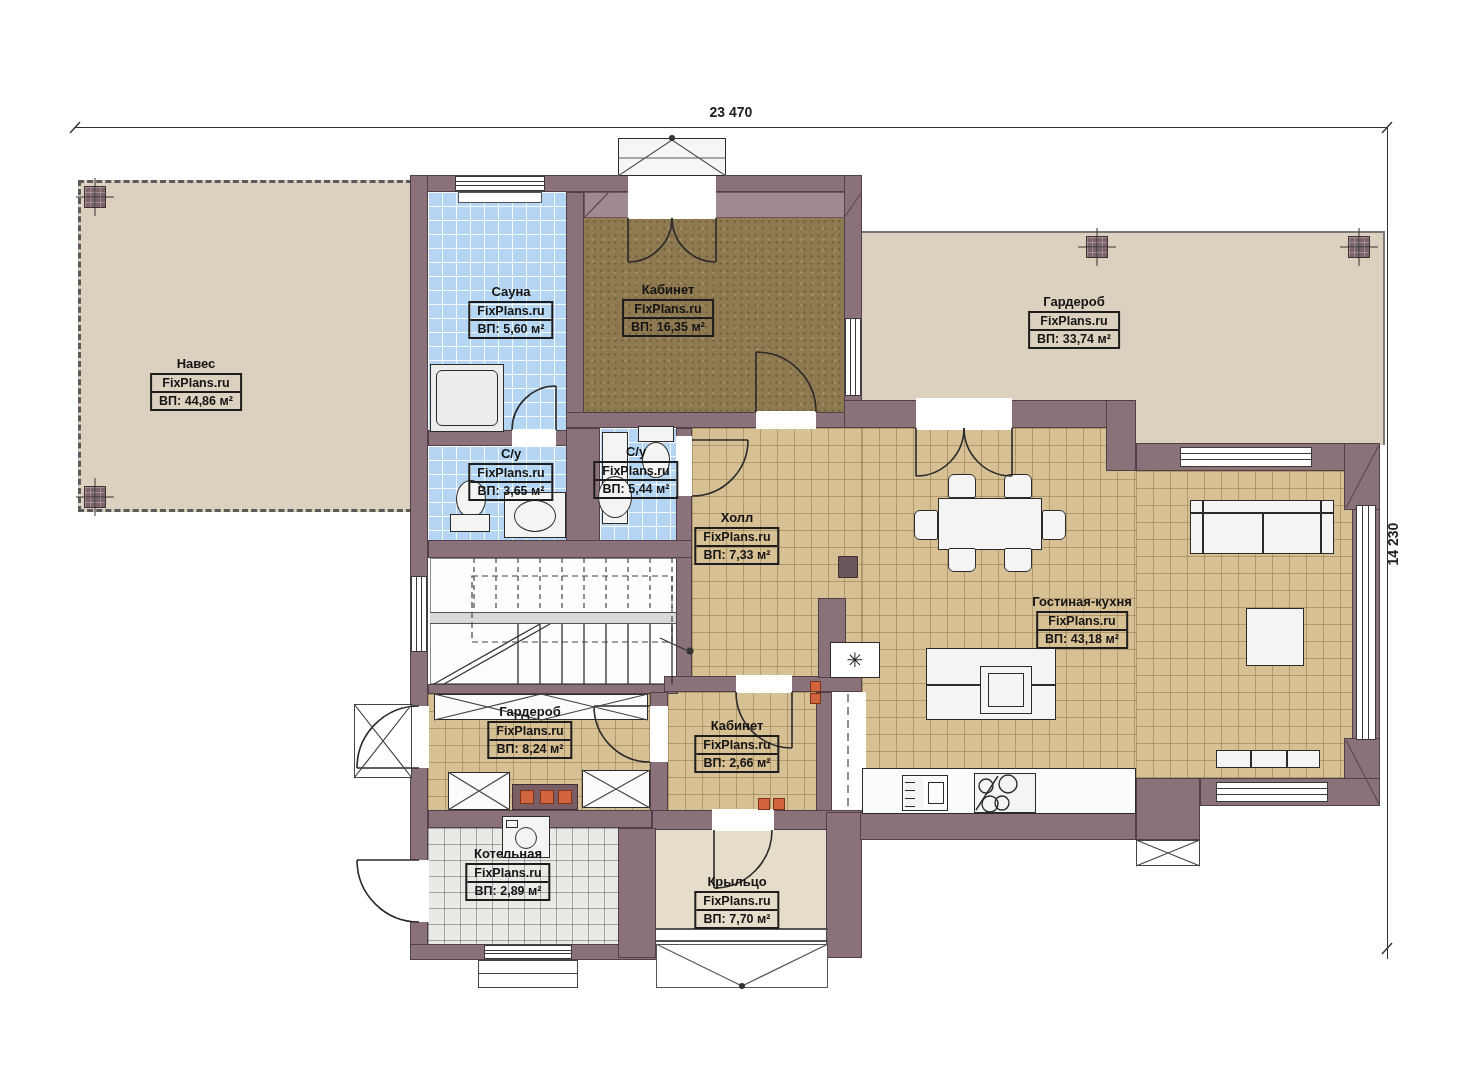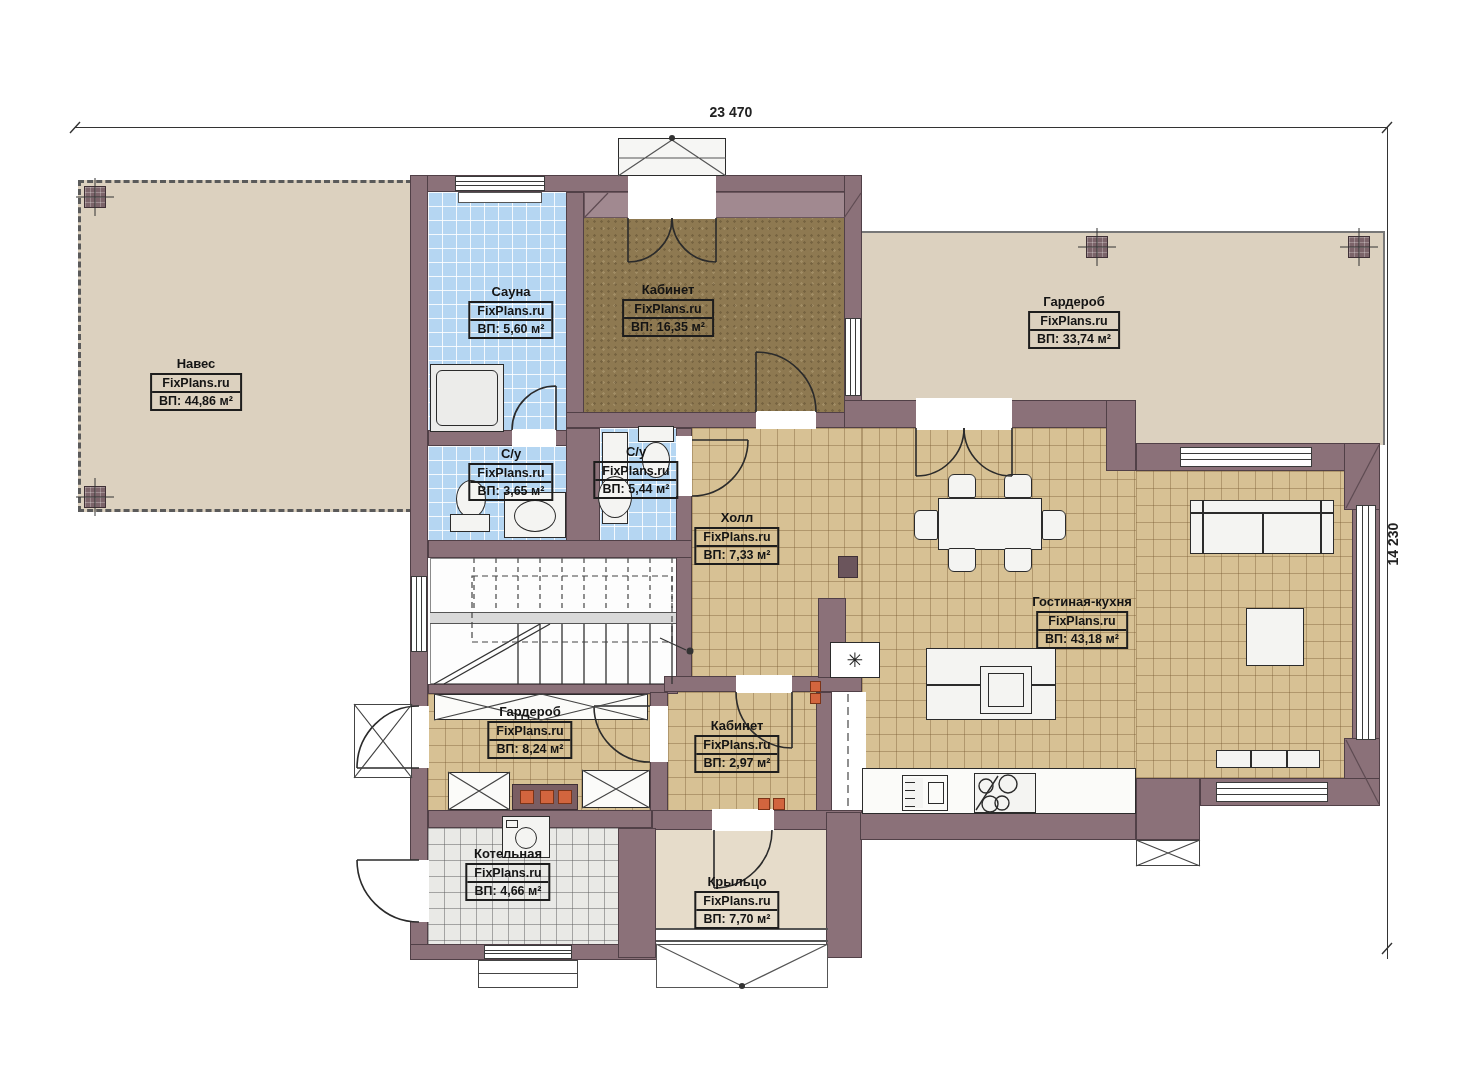--- a/index.html
+++ b/index.html
@@ -301,24 +301,24 @@
   <div class="room-label" style="left:1082px;top:594px">
     <div class="rl-name">Гостиная-кухня</div>
     <div class="rl-box"><div class="rl-wm">FixPlans.ru</div><div class="rl-area">ВП: 43,18 м²</div></div>
   </div>
   <div class="room-label" style="left:530px;top:704px">
     <div class="rl-name">Гардероб</div>
     <div class="rl-box"><div class="rl-wm">FixPlans.ru</div><div class="rl-area">ВП: 8,24 м²</div></div>
   </div>
   <div class="room-label" style="left:737px;top:718px">
     <div class="rl-name">Кабинет</div>
-    <div class="rl-box"><div class="rl-wm">FixPlans.ru</div><div class="rl-area">ВП: 2,97 м²</div></div>
+    <div class="rl-box"><div class="rl-wm">FixPlans.ru</div><div class="rl-area">ВП: 2,66 м²</div></div>
   </div>
   <div class="room-label" style="left:508px;top:846px">
     <div class="rl-name">Котельная</div>
-    <div class="rl-box"><div class="rl-wm">FixPlans.ru</div><div class="rl-area">ВП: 4,66 м²</div></div>
+    <div class="rl-box"><div class="rl-wm">FixPlans.ru</div><div class="rl-area">ВП: 2,89 м²</div></div>
   </div>
   <div class="room-label" style="left:737px;top:874px">
     <div class="rl-name">Крыльцо</div>
     <div class="rl-box"><div class="rl-wm">FixPlans.ru</div><div class="rl-area">ВП: 7,70 м²</div></div>
   </div>
 
 </div>
 
 </body></html>

